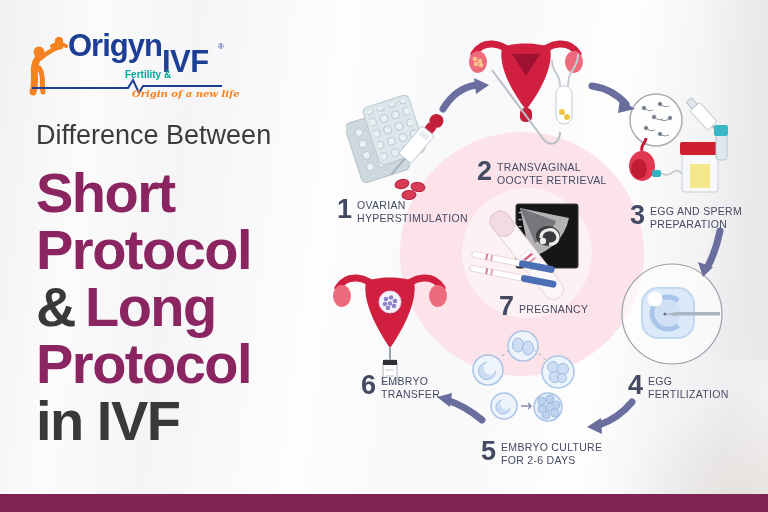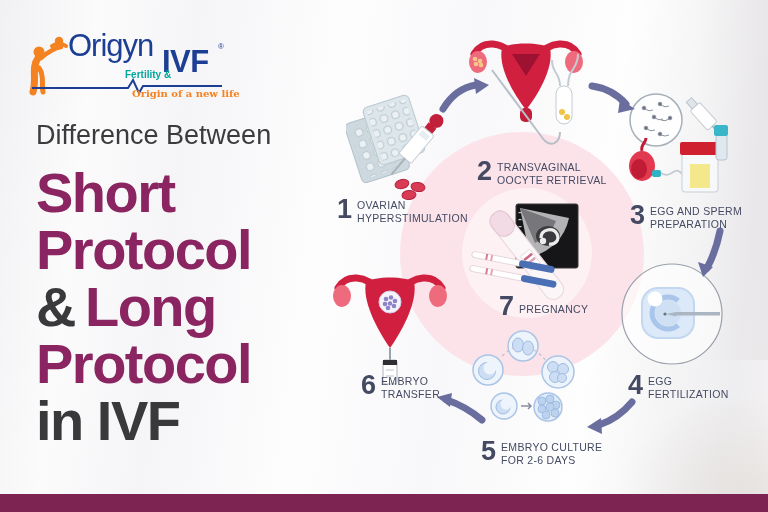--- a/index.html
+++ b/index.html
@@ -9,26 +9,26 @@
     background:linear-gradient(97deg,#f1f0f2 0%,#fbfbfc 12%,#f5f4f6 24%,#fdfdfe 42%,#f8f7f9 58%,#fefefe 76%,#eeedef 94%,#f4f2f3 100%);}
   .fold{position:absolute;left:610px;top:385px;width:270px;height:215px;border-radius:50%;
     background:radial-gradient(ellipse at center,rgba(221,215,209,0.55) 0%,rgba(221,215,209,0) 65%);}
   .fold2{position:absolute;left:700px;top:-40px;width:120px;height:400px;
     background:linear-gradient(90deg,rgba(222,218,220,0) 0%,rgba(218,214,216,0.45) 80%);}
   .footer-bar{position:absolute;left:0;bottom:0;width:768px;height:18px;background:#7d2453}
 
   
   .logo{position:absolute;left:28px;top:22px;width:200px;height:82px}
   .logo-figure{position:absolute;left:0;top:12px}
-  .logo-name{position:absolute;left:40px;top:6px;font-size:31px;font-weight:normal;color:#1c3e94;letter-spacing:-1px}
+  .logo-name{position:absolute;left:40px;top:6px;font-size:31px;font-weight:bold;color:#1c3e94;letter-spacing:-1px}
   .logo-ivf{position:absolute;left:134px;top:22px;font-size:31px;font-weight:bold;color:#1c3e94;letter-spacing:-.5px}
   .logo-reg{position:absolute;left:190px;top:20px;font-size:8px;color:#1c3e94}
   .logo-sub{position:absolute;left:97px;top:47px;font-size:10px;font-weight:bold;color:#00a79d}
   .logo-beat{position:absolute;left:4px;top:56px}
-  .logo-tag{position:absolute;left:104px;top:66px;font-size:10px;font-weight:bold;
+  .logo-tag{position:absolute;left:104px;top:66px;font-size:10px;font-style:italic;font-weight:bold;
     color:#f58220;font-family:"DejaVu Serif",serif;white-space:nowrap}
 
   
   .title{position:absolute;left:36px;top:120px;width:310px}
   .t-intro{font-size:27px;color:#3b3b3d;margin-bottom:13px}
   .t-big{font-size:56px;font-weight:bold;line-height:57px;letter-spacing:-1.5px;white-space:nowrap}
   .magenta{color:#8a2562}
   .dark{color:#39393b}
   .amp{margin-right:10px}
 

